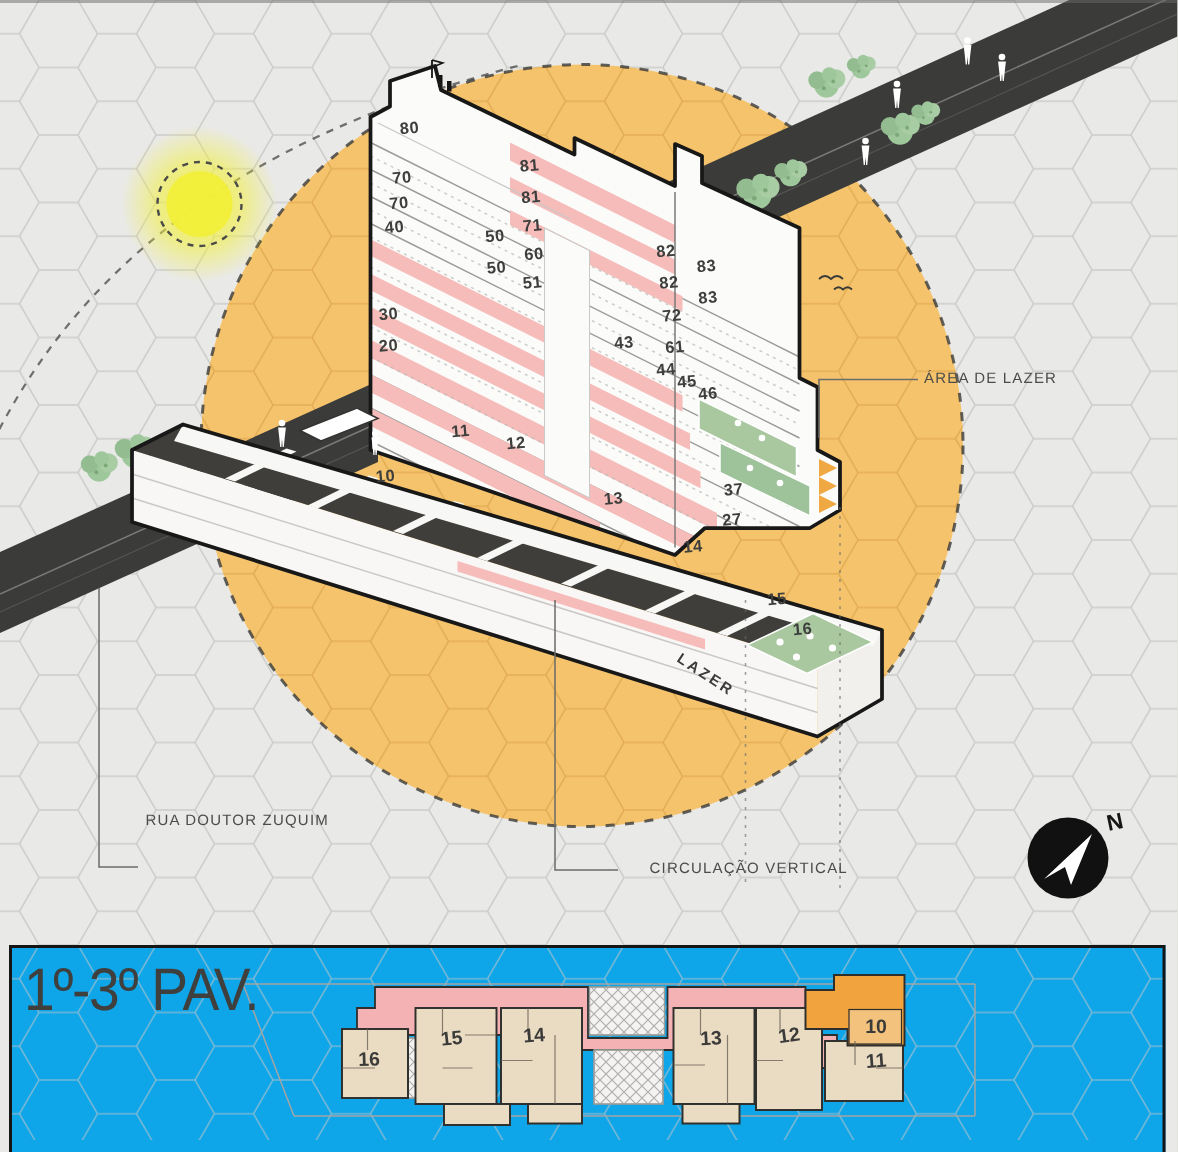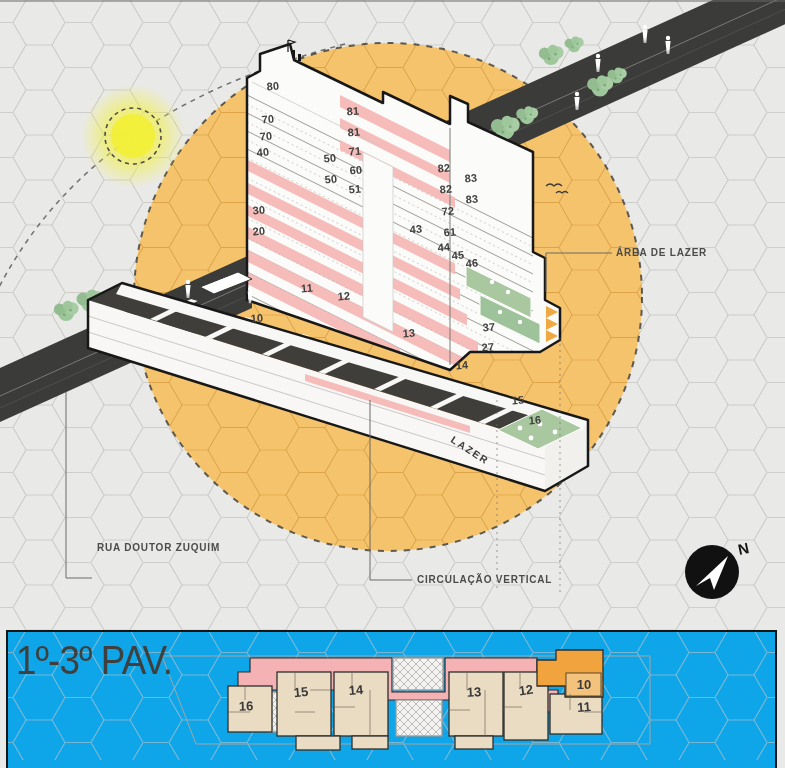--- a/index.html
+++ b/index.html
@@ -4,21 +4,21 @@
 <style>
   html,body{margin:0;padding:0;background:#dcdcda;}
   .stage{position:relative;width:785px;height:768px;overflow:hidden;background:#e9e9e7;
          font-family:"Liberation Sans",sans-serif;}
   .stage svg{position:absolute;left:0;top:0;}
   .overlay{position:absolute;left:0;top:0;width:785px;height:768px;pointer-events:none;}
   .unit-num{position:absolute;transform:translate(-50%,-50%);font-size:11px;font-weight:700;
             color:var(--ink,#3e3e3c);letter-spacing:.3px;white-space:nowrap;}
   .plan-num{position:absolute;transform:translate(-50%,-50%);font-size:13px;font-weight:600;
             color:#3b3b39;pointer-events:auto;}
-  .anno{position:absolute;font-size:10px;font-weight:700;letter-spacing:.8px;color:#4c4c4a;
+  .anno{position:absolute;font-size:10px;font-weight:400;letter-spacing:.8px;color:#4c4c4a;
         white-space:nowrap;}
   .lazer-tag{position:absolute;font-size:10px;font-weight:600;letter-spacing:2px;color:#3b3b39;
              transform:rotate(33deg);transform-origin:left top;}
   .north-n{position:absolute;font-size:15px;font-weight:700;color:#161616;transform:rotate(-12deg);}
   .panel{position:absolute;left:6px;top:630px;width:771px;height:152px;background:#0ea5e9;
          border:2px solid #151515;box-sizing:border-box;}
   .panel-title{position:absolute;left:8px;top:6px;font-size:40px;font-weight:500;color:#3f3f3d;
                letter-spacing:-1px;transform:scaleX(.92);transform-origin:left top;white-space:nowrap;}
   .topline{position:absolute;left:0;top:0;width:785px;height:2px;background:#6a6a68;opacity:.5;}
 </style>
@@ -235,21 +235,21 @@
   </g>
 
   <g transform="translate(712,572)">
     <circle cx="0" cy="0" r="27" fill="#111111"></circle>
     <path d="M -16 14 L 16 -16 L 2 18 L -2 6 Z" fill="#ffffff"></path>
   </g>
 </svg>
 
 <div class="anno" style="left:616px;top:247px">ÁREA DE LAZER</div>
 <div class="anno" style="left:97px;top:542px">RUA DOUTOR ZUQUIM</div>
-<div class="anno" style="left:417px;top:574px">CIRCULAÇÃO VERTICAL</div>
+<div class="anno" style="left:433px;top:574px">CIRCULAÇÃO VERTICAL</div>
 <div class="lazer-tag" style="left:455px;top:434px">LAZER</div>
 <div class="north-n" style="left:738px;top:540px">N</div>
 
 <div class="overlay">
 
 <div class="unit-num" style="left: 273px; top: 86px; transform: translate(-50%, -50%) rotate(-5deg);">80</div>
       <div class="unit-num" style="left: 268px; top: 119px; transform: translate(-50%, -50%) rotate(-5deg);">70</div>
       <div class="unit-num" style="left: 266px; top: 136px; transform: translate(-50%, -50%) rotate(-5deg);">70</div>
       <div class="unit-num" style="left: 263px; top: 152px; transform: translate(-50%, -50%) rotate(-5deg);">40</div>
       <div class="unit-num" style="left: 259px; top: 210px; transform: translate(-50%, -50%) rotate(-5deg);">30</div>

